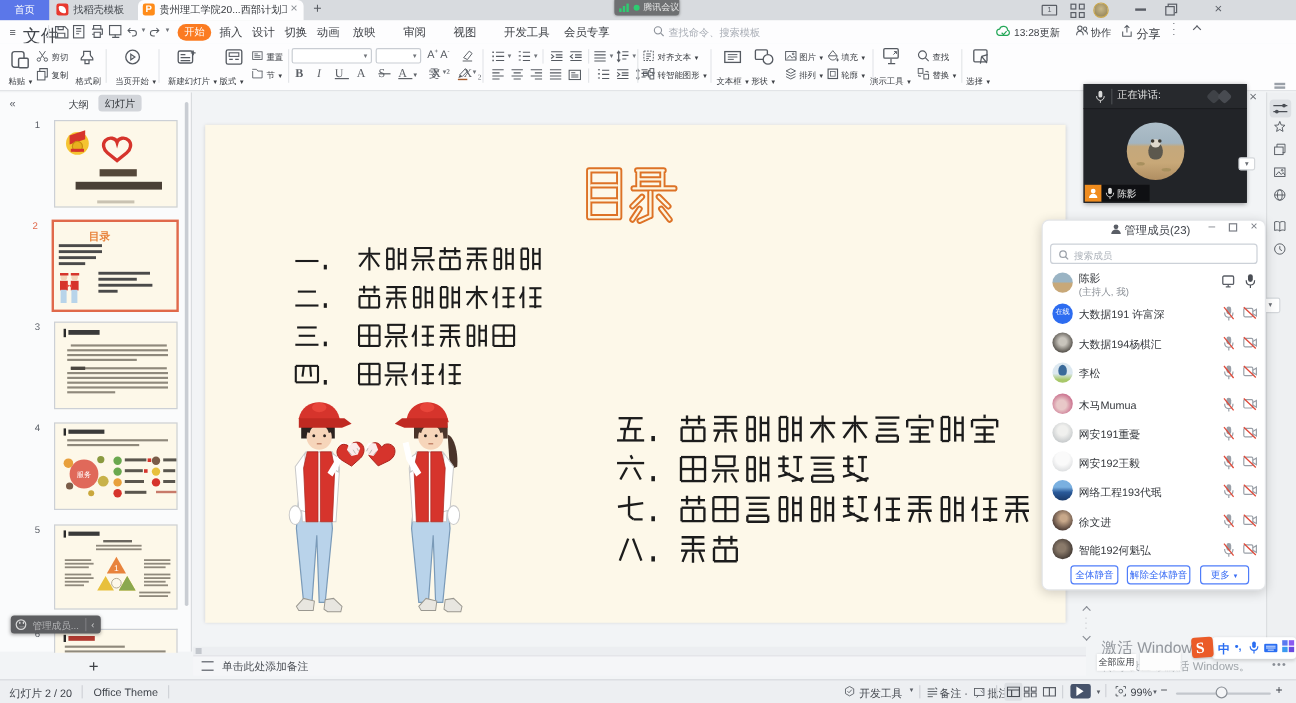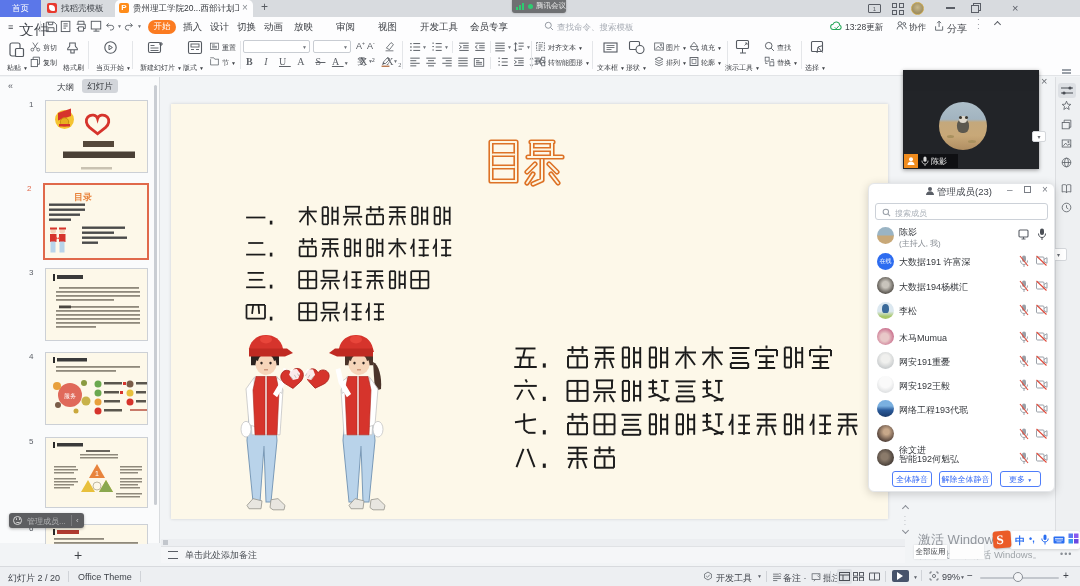--- a/index.html
+++ b/index.html
@@ -1090,20 +1090,31 @@
     <span style="position:absolute;left:7px;top:4px;width:10px;height:8px;border-top:1.5px solid #5a5e66;border-bottom:1.5px solid #5a5e66"></span>
     <span style="position:absolute;left:24px">单击此处添加备注</span>
   </div>
 <div class="ab" style="left:901px;top:506px;width:8px;text-align:center">
     <span style="display:block;width:5px;height:5px;border-top:1.2px solid #888c94;border-left:1.2px solid #888c94;transform:rotate(45deg);margin:0 auto"></span>
     <span style="display:block;font-size:6px;color:#888c94;line-height:4px;margin-top:3px">∙<br>∙<br>∙</span>
     <span style="display:block;width:5px;height:5px;border-bottom:1.2px solid #888c94;border-right:1.2px solid #888c94;transform:rotate(45deg);margin:2px auto 0"></span>
   </div>
 
 <div class="ab" style="left:903px;top:70px;width:136px;height:99px;background:#212327;box-shadow:0 1px 4px rgba(0,0,0,.4)">
+  <div class="ab" style="left:0;top:0;width:136px;height:21px;background:#27292d;border-bottom:1px solid #1a1c1f">
+    <svg style="position:absolute;left:10px;top:5px" width="8" height="11" viewBox="0 0 10 13">
+        <use href="#i-mic"></use>
+      </svg>
+    <div class="ab" style="left:23px;top:4px;width:1px;height:13px;background:#4a4c50"></div>
+    <span class="ab" style="left:28px;top:4px;font-size:8.5px;color:#e4e4e4">正在讲话:</span>
+    <svg style="position:absolute;left:98px;top:2px" width="32" height="17" viewBox="0 0 32 17">
+        <rect x="6" y="4" width="9" height="9" rx="2.5" fill="#3f4247" transform="rotate(45 10.5 8.5)"></rect>
+        <rect x="15" y="4" width="9" height="9" rx="2.5" fill="#484b51" transform="rotate(45 19.5 8.5)"></rect>
+      </svg>
+  </div>
   <div class="ab" style="left:0;top:21px;width:136px;height:78px;background:#222428">
     <div class="ab" style="left:36px;top:11px;width:48px;height:48px;border-radius:50%;overflow:hidden;background:linear-gradient(#aebfc9 0%,#a2b4c0 36%,#c4a87c 42%,#c8a878 70%,#b08e62 100%)">
       <div class="ab" style="left:18px;top:17px;width:12px;height:14px;background:#5c584e;border-radius:45% 45% 42% 42%"></div>
       <div class="ab" style="left:20px;top:14px;width:8px;height:7px;background:#ded8cc;border-radius:50%"></div>
       <div class="ab" style="left:19.5px;top:13.5px;width:3px;height:3px;background:#3a362e;border-radius:50%"></div>
       <div class="ab" style="left:25.5px;top:13.5px;width:3px;height:3px;background:#3a362e;border-radius:50%"></div>
       <div class="ab" style="left:8px;top:33px;width:7px;height:3px;background:#a8905e;border-radius:50%"></div>
       <div class="ab" style="left:29px;top:38px;width:8px;height:3px;background:#a8905e;border-radius:50%"></div>
     </div>
     <div class="ab" style="left:1px;top:63px;width:14px;height:14px;background:#f08c1e">
@@ -1184,21 +1195,21 @@
 <span class="ab" style="left:899px;top:305px;font-size:9px;color:#35383d">李松</span>
 <div class="ab" style="left:877px;top:328px;width:17px;height:17px;border-radius:50%;background:radial-gradient(circle at 45% 55%,#e8c8c8 30%,#c86a8a 75%,#8a3a5a 100%)"></div>
 <span class="ab" style="left:899px;top:332px;font-size:9px;color:#35383d">木马Mumua</span>
 <div class="ab" style="left:877px;top:352px;width:17px;height:17px;border-radius:50%;background:radial-gradient(circle at 50% 40%,#f0f0ee 30%,#c2c6c8 80%)"></div>
 <span class="ab" style="left:899px;top:356px;font-size:9px;color:#35383d">网安191重憂</span>
 <div class="ab" style="left:877px;top:376px;width:17px;height:17px;border-radius:50%;background:radial-gradient(circle at 50% 35%,#fafafa 40%,#d8dadc 85%)"></div>
 <span class="ab" style="left:899px;top:380px;font-size:9px;color:#35383d">网安192王毅</span>
 <div class="ab" style="left:877px;top:400px;width:17px;height:17px;border-radius:50%;background:linear-gradient(#7ab0e0 35%,#2a5a9a 60%,#1a3a6a 100%)"></div>
 <span class="ab" style="left:899px;top:404px;font-size:9px;color:#35383d">网络工程193代珉</span>
 <div class="ab" style="left:877px;top:425px;width:17px;height:17px;border-radius:50%;background:radial-gradient(circle at 55% 40%,#c8a88a 20%,#4a3a34 75%)"></div>
-<span class="ab" style="left:899px;top:444px;font-size:9px;color:#35383d">徐文进</span>
+<span class="ab" style="left:899px;top:429px;font-size:9px;color:#35383d">徐文进</span>
 <div class="ab" style="left:877px;top:449px;width:17px;height:17px;border-radius:50%;background:radial-gradient(circle at 45% 45%,#8a7a6a 25%,#3a322e 80%)"></div>
 <span class="ab" style="left:899px;top:453px;font-size:9px;color:#35383d">智能192何魁弘</span>
 
 <svg class="ab" style="left:1018px;top:226px" width="32" height="240" viewBox="0 0 32 240">
  <defs>
   <g id="mco">
         <rect x="3" y="0.5" width="4" height="6.5" rx="2" fill="#9aa0a8"></rect>
         <path d="M1.5 5.5c0 2.6 1.6 4 3.5 4s3.5-1.4 3.5-4M5 9.5V12" stroke="#9aa0a8" stroke-width="1" fill="none"></path>
         <path d="M1 1l8 10" stroke="#e04a3a" stroke-width="1.1"></path>
       </g>

